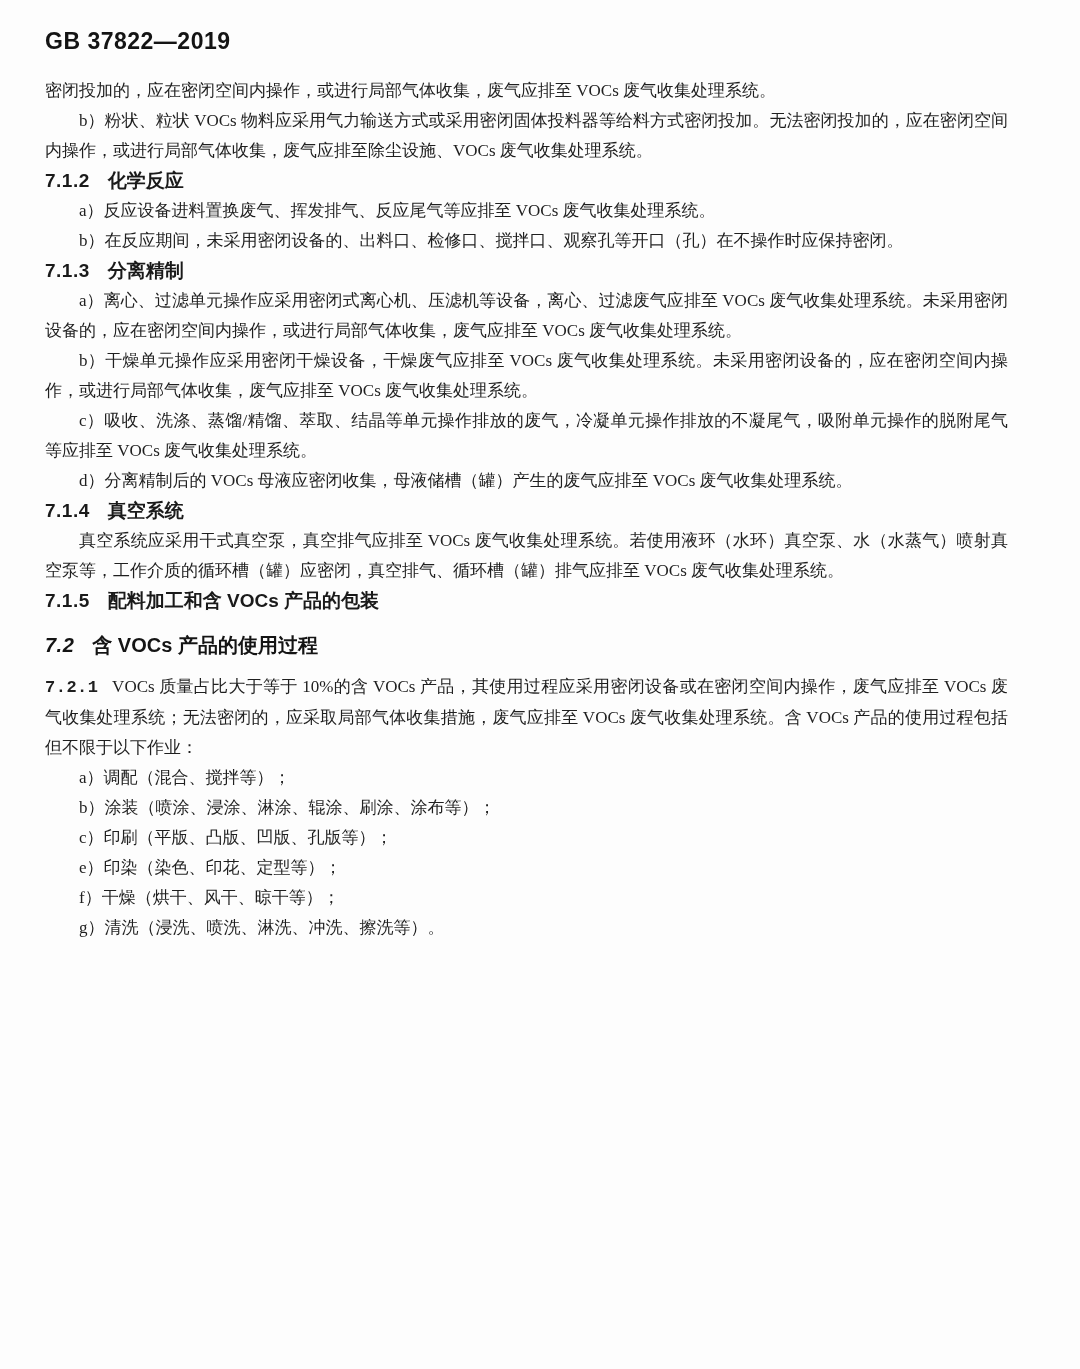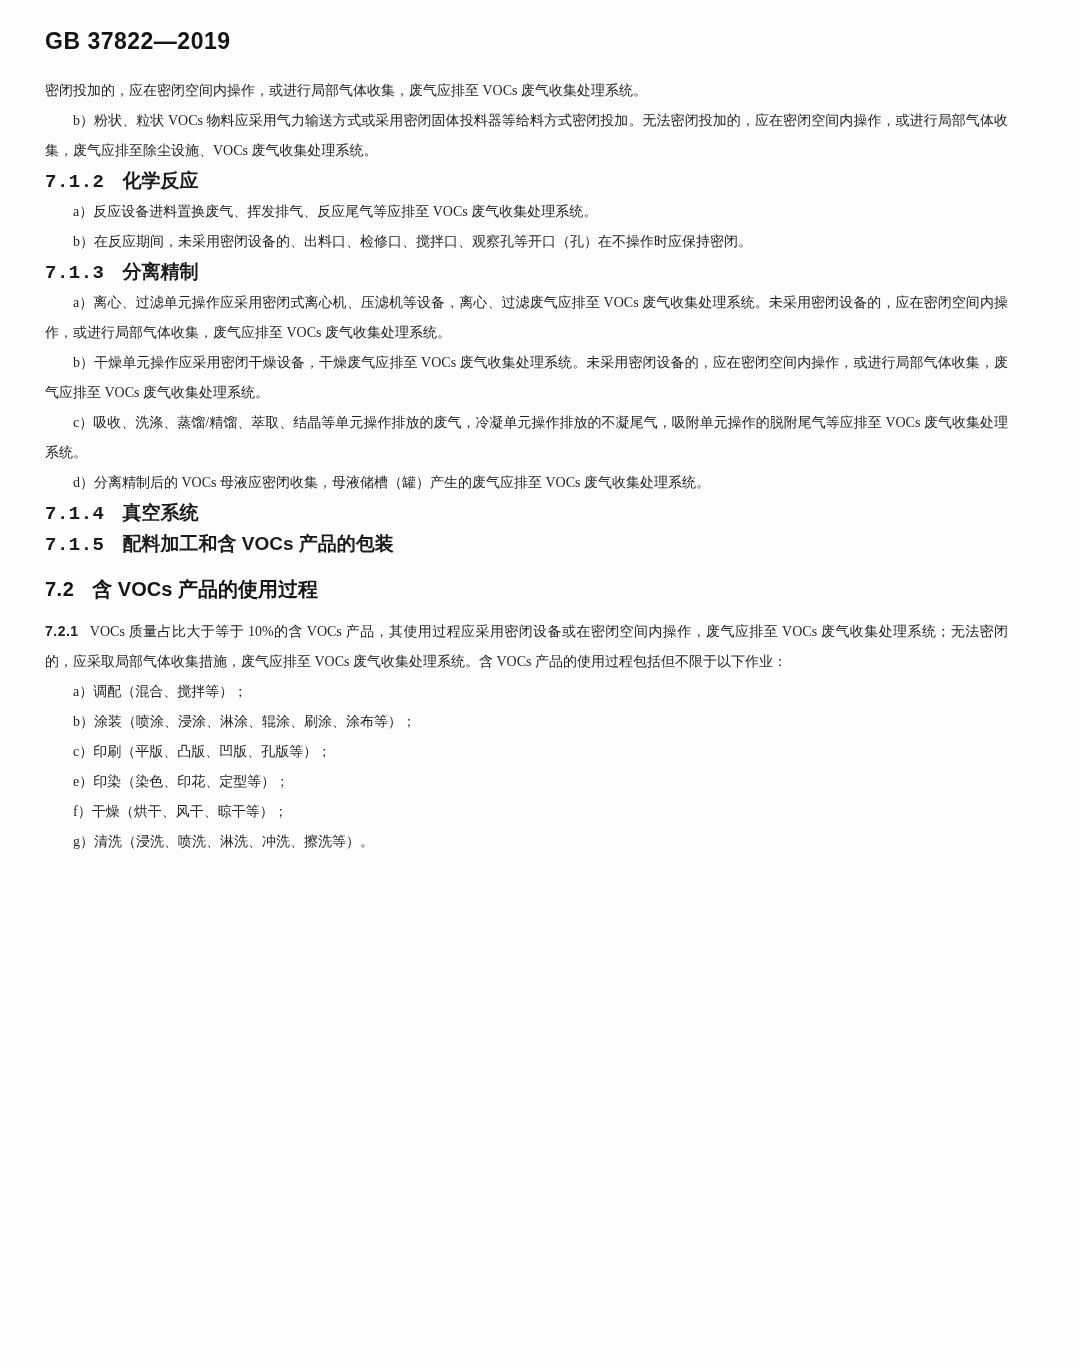--- a/index.html
+++ b/index.html
@@ -9,37 +9,37 @@
     font-family:"Liberation Serif","DejaVu Serif",serif;
     -webkit-font-smoothing:antialiased;
   }
   .page{box-sizing:border-box;width:1080px;height:1369px;padding:26px 72px 0 45px;}
   .doc-header{
     font-family:"Liberation Sans","DejaVu Sans",sans-serif;
     font-weight:bold;font-size:23px;line-height:30px;
     margin:0 0 20px 0;letter-spacing:.5px;color:#141414;
   }
   p.body{
-    margin:0;font-size:14px;line-height:30px;
+    margin:0;font-size:17px;line-height:30px;
     text-align:justify;text-justify:inter-ideograph;
   }
   p.indent{text-indent:2em;}
   p.cont{text-indent:0;}
   .h3{
     margin:0;font-size:19px;line-height:30px;font-weight:600;
     font-family:"Liberation Sans","DejaVu Sans",sans-serif;color:#1a1a1a;
   }
-  .h3 .hnum{margin-right:.95em;letter-spacing:.5px;font-family:Liberation Mono, monospace;}
+  .h3 .hnum{margin-right:.95em;letter-spacing:.5px;}
   .h2{
     margin:14px 0 12px 0;font-size:20px;line-height:30px;font-weight:bold;
     font-family:"Liberation Sans","DejaVu Sans",sans-serif;color:#141414;
   }
-  .h2 .hnum{margin-right:.9em;letter-spacing:.5px;}
+  .h2 .hnum{margin-right:.9em;letter-spacing:.5px;font-style:italic;}
   .numpara .pnum{
-    font-family:Liberation Sans, sans-serif;
+    font-family:Liberation Mono, monospace;
     font-weight:600;margin-right:.8em;letter-spacing:.5px;
   }
 </style>
 </head>
 <body>
 
 <main class="page">
 
   <header class="doc-header">GB 37822—2019</header>
 
@@ -59,20 +59,21 @@
   <p class="body indent">a）离心、过滤单元操作应采用密闭式离心机、压滤机等设备，离心、过滤废气应排至 VOCs 废气收集处理系统。未采用密闭设备的，应在密闭空间内操作，或进行局部气体收集，废气应排至 VOCs 废气收集处理系统。</p>
 
   <p class="body indent">b）干燥单元操作应采用密闭干燥设备，干燥废气应排至 VOCs 废气收集处理系统。未采用密闭设备的，应在密闭空间内操作，或进行局部气体收集，废气应排至 VOCs 废气收集处理系统。</p>
 
   <p class="body indent">c）吸收、洗涤、蒸馏/精馏、萃取、结晶等单元操作排放的废气，冷凝单元操作排放的不凝尾气，吸附单元操作的脱附尾气等应排至 VOCs 废气收集处理系统。</p>
 
   <p class="body indent">d）分离精制后的 VOCs 母液应密闭收集，母液储槽（罐）产生的废气应排至 VOCs 废气收集处理系统。</p>
 
   <h4 class="h3"><span class="hnum">7.1.4</span><span>真空系统</span></h4>
 
+  <p class="body indent">真空系统应采用干式真空泵，真空排气应排至 VOCs 废气收集处理系统。若使用液环（水环）真空泵、水（水蒸气）喷射真空泵等，工作介质的循环槽（罐）应密闭，真空排气、循环槽（罐）排气应排至 VOCs 废气收集处理系统。</p>
 
   <h4 class="h3"><span class="hnum">7.1.5</span><span>配料加工和含 VOCs 产品的包装</span></h4>
 
 
   <h3 class="h2"><span class="hnum">7.2</span><span>含 VOCs 产品的使用过程</span></h3>
 
   <p class="body cont numpara"><span class="pnum">7.2.1</span><span>VOCs 质量占比大于等于 10%的含 VOCs 产品，其使用过程应采用密闭设备或在密闭空间内操作，废气应排至 VOCs 废气收集处理系统；无法密闭的，应采取局部气体收集措施，废气应排至 VOCs 废气收集处理系统。含 VOCs 产品的使用过程包括但不限于以下作业：</span></p>
 
   <p class="body indent">a）调配（混合、搅拌等）；</p>
 

